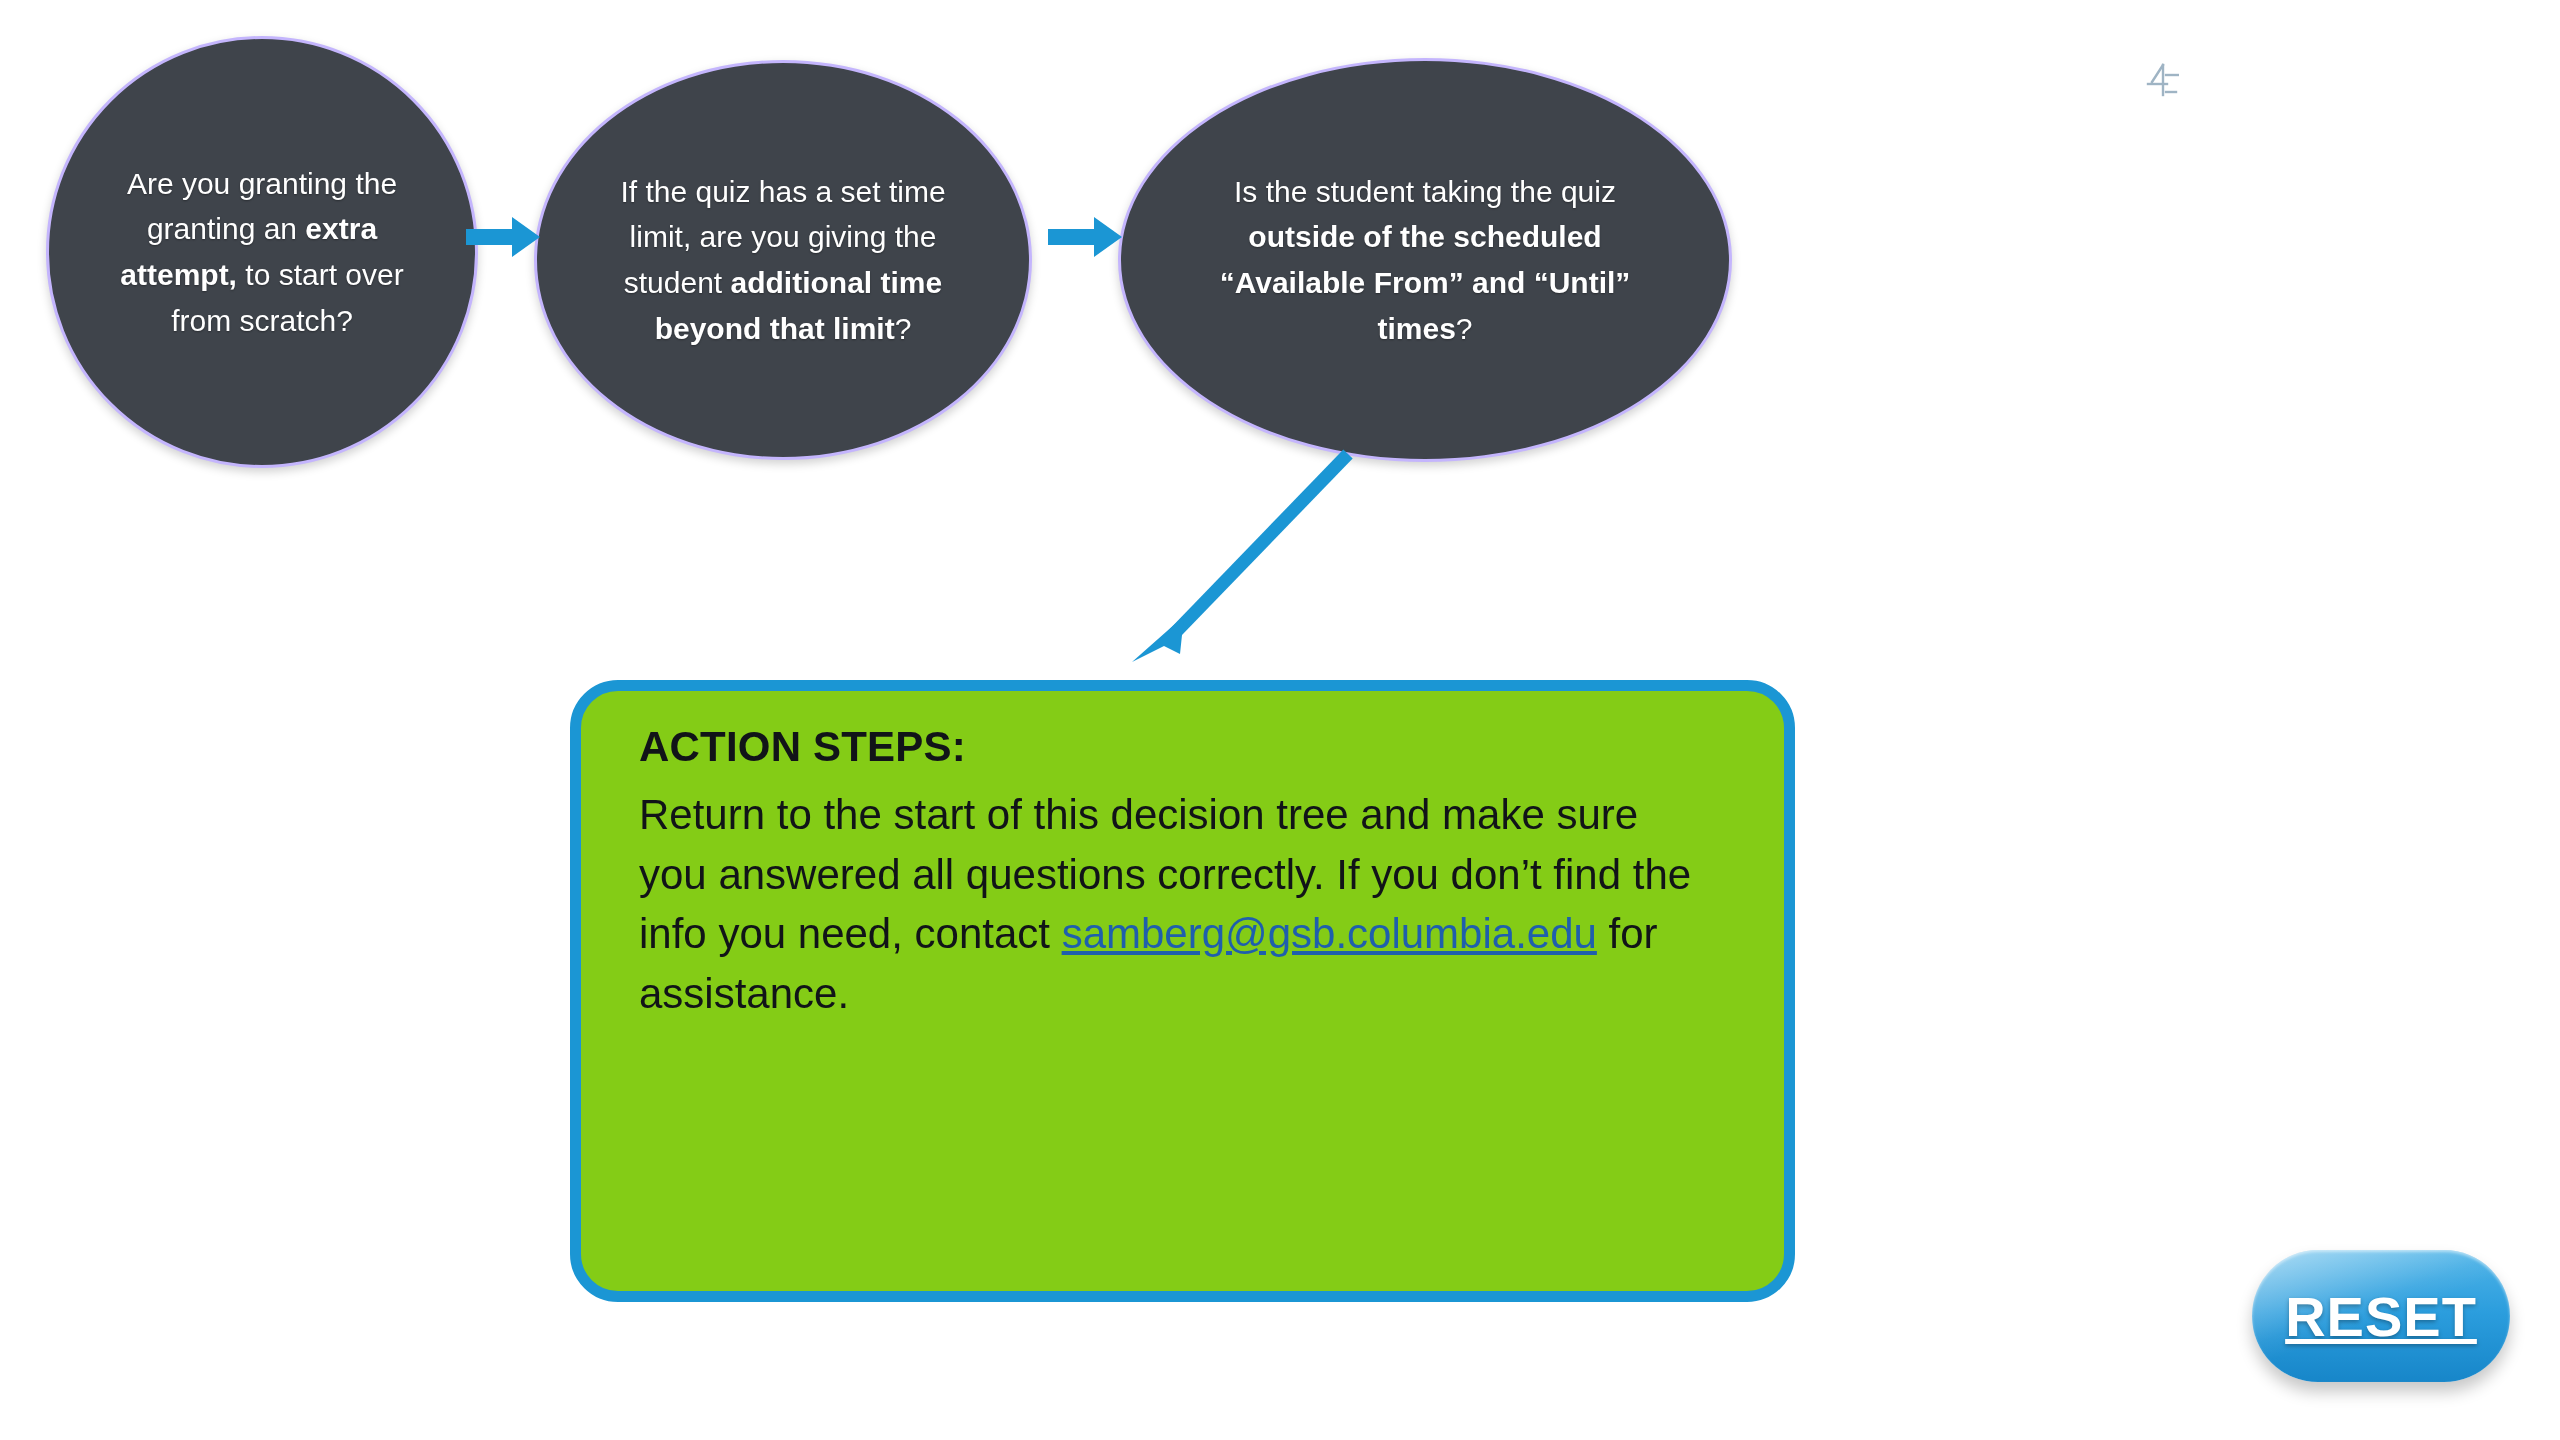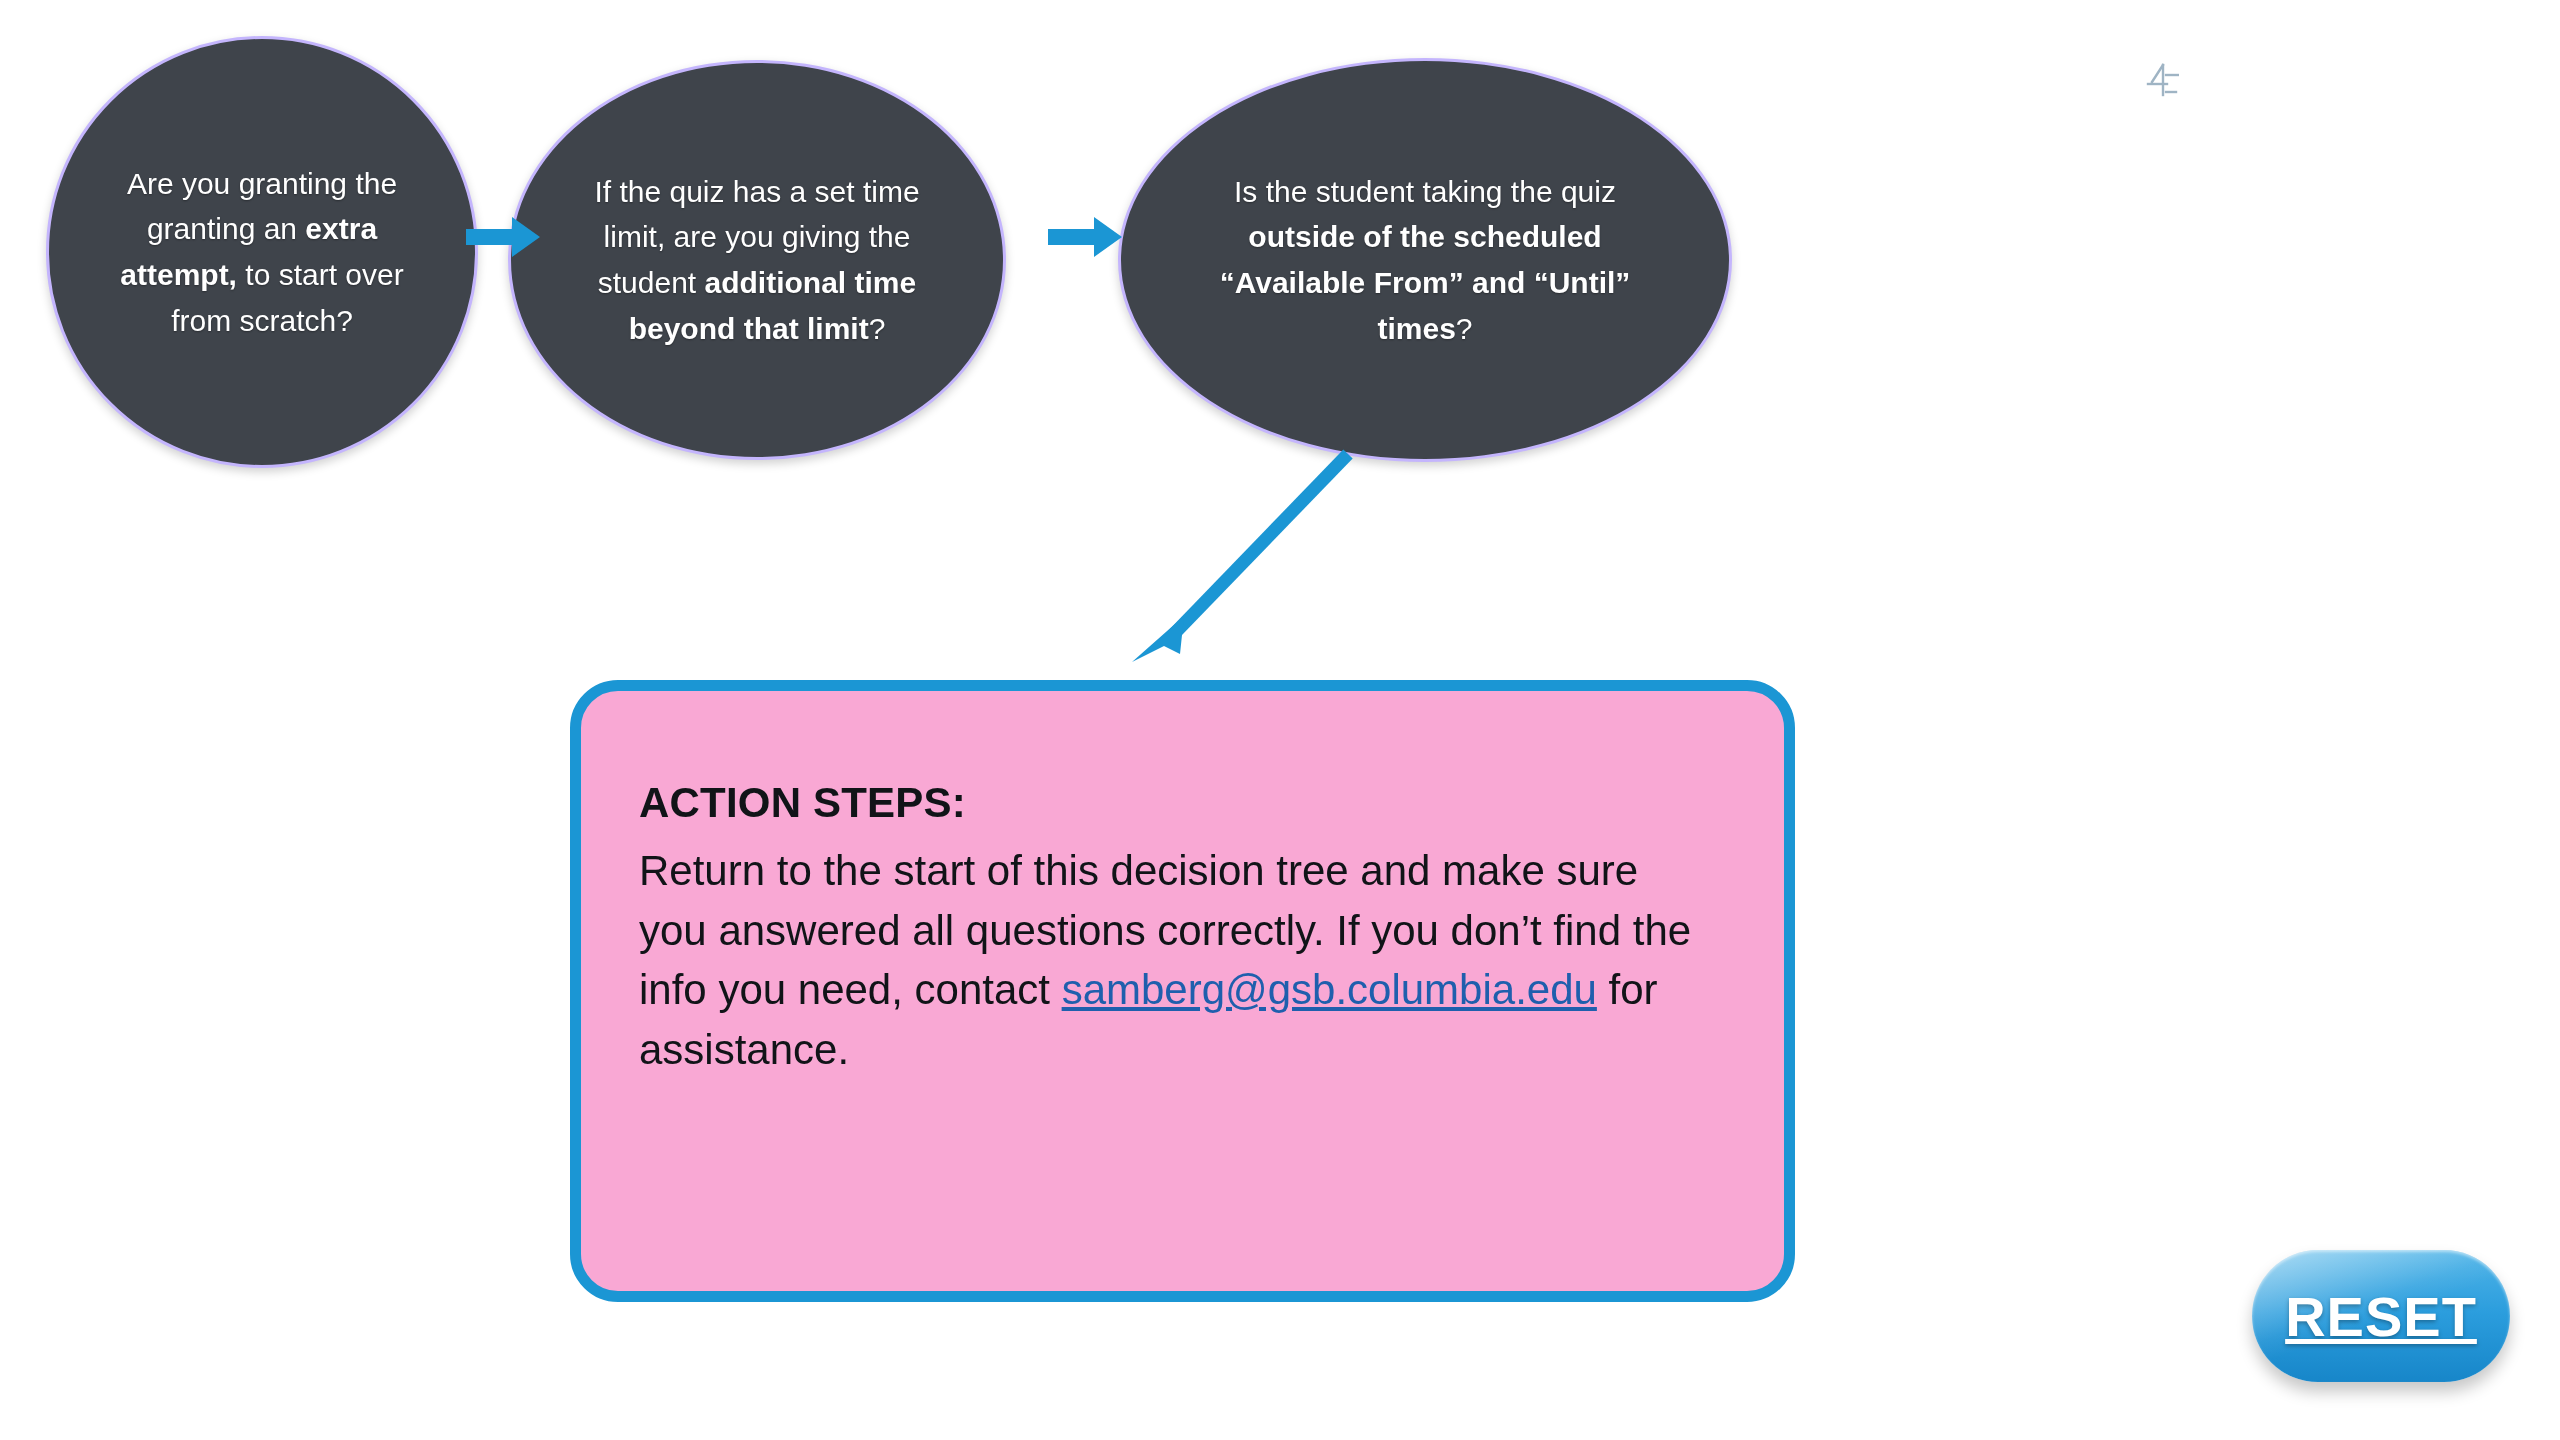--- a/index.html
+++ b/index.html
@@ -33,44 +33,44 @@
     text-align: center;
     line-height: 1.52;
     padding: 0 14px;
     text-shadow: 0 1px 2px rgba(0,0,0,0.35);
   }
   .ellipse .etext b { font-weight: bold; }
 
   #ellipse-1 { left: 46px;  top: 36px;  width: 432px; height: 432px; }
   #ellipse-1 .etext { font-size: 30px; width: 330px; }
 
-  #ellipse-2 { left: 508px; top: 60px;  width: 498px; height: 400px; justify-content: center; }
+  #ellipse-2 { left: 534px; top: 60px;  width: 498px; height: 400px; justify-content: center; }
   #ellipse-2 .etext { font-size: 30px; width: 330px; }
 
   #ellipse-3 { left: 1118px; top: 58px; width: 614px; height: 404px; }
   #ellipse-3 .etext { font-size: 30px; width: 430px; }
 
   
   .arrow-svg { position: absolute; overflow: visible; }
   #arrow-1 { left: 466px;  top: 205px; width: 76px;  height: 64px; }
   #arrow-2 { left: 1048px; top: 205px; width: 76px;  height: 64px; }
   #arrow-3 { left: 1120px; top: 440px; width: 250px; height: 230px; }
 
   
   #action-card {
     position: absolute;
     left: 570px;
     top: 680px;
     width: 1225px;
     height: 622px;
     box-sizing: border-box;
-    background: #f9a8d4;
+    background: #84cc16;
     border: 11px solid #1b96d4;
     border-radius: 48px;
-    padding: 88px 70px 0 58px;
+    padding: 32px 70px 0 58px;
   }
   #action-card .title {
     font-size: 42px;
     font-weight: bold;
     color: #111418;
     margin: 0 0 14px 0;
     letter-spacing: .2px;
   }
   #action-card .body {
     font-size: 42px;

